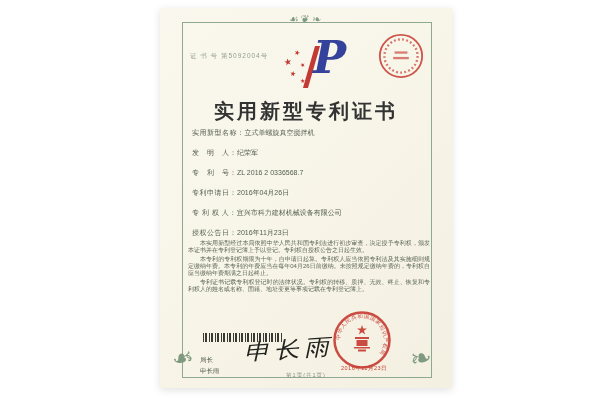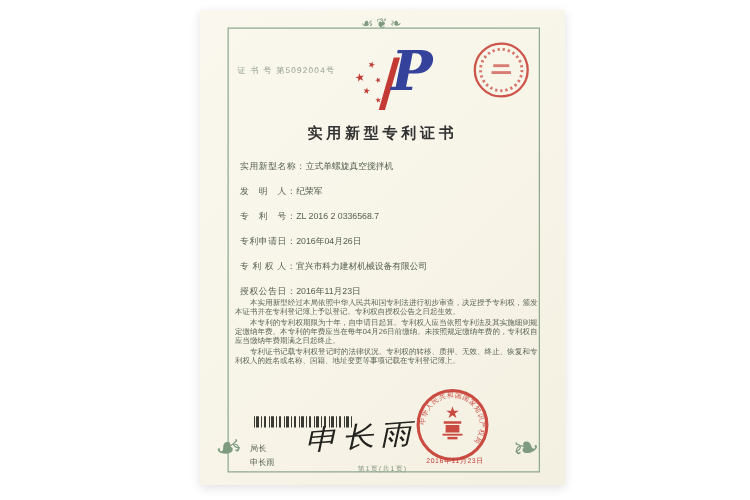--- a/index.html
+++ b/index.html
@@ -44,21 +44,21 @@
   }
   .logo .star{position:absolute;color:#c23a33;line-height:1;}
   .logo .s1{left:2px;top:16px;font-size:9px;transform:rotate(-12deg);}
   .logo .s2{left:12px;top:7px;font-size:7px;transform:rotate(18deg);}
   .logo .s3{left:18px;top:20px;font-size:6px;transform:rotate(-20deg);}
   .logo .s4{left:8px;top:28px;font-size:7px;transform:rotate(10deg);}
   .logo .s5{left:18px;top:36px;font-size:6px;transform:rotate(-8deg);}
   .title{
     position:absolute;left:0;top:90px;width:100%;text-align:center;
     font-family:"Liberation Serif","DejaVu Serif",serif;
-    font-size:12px;font-weight:bold;color:#333333;letter-spacing:3px;
+    font-size:20px;font-weight:bold;color:#333333;letter-spacing:3px;
   }
   .fields{position:absolute;left:32px;top:120px;width:230px;}
   .field-row{height:20px;font-size:7px;color:#55604f;white-space:nowrap;}
   .f-label{letter-spacing:.5px;}
   .paragraphs{
     position:absolute;left:28px;top:232px;width:242px;
     font-size:6px;line-height:7px;color:#5c6656;text-align:justify;
   }
   .paragraphs p{margin:0 0 2px 0;text-indent:2em;}
   .barcode{

